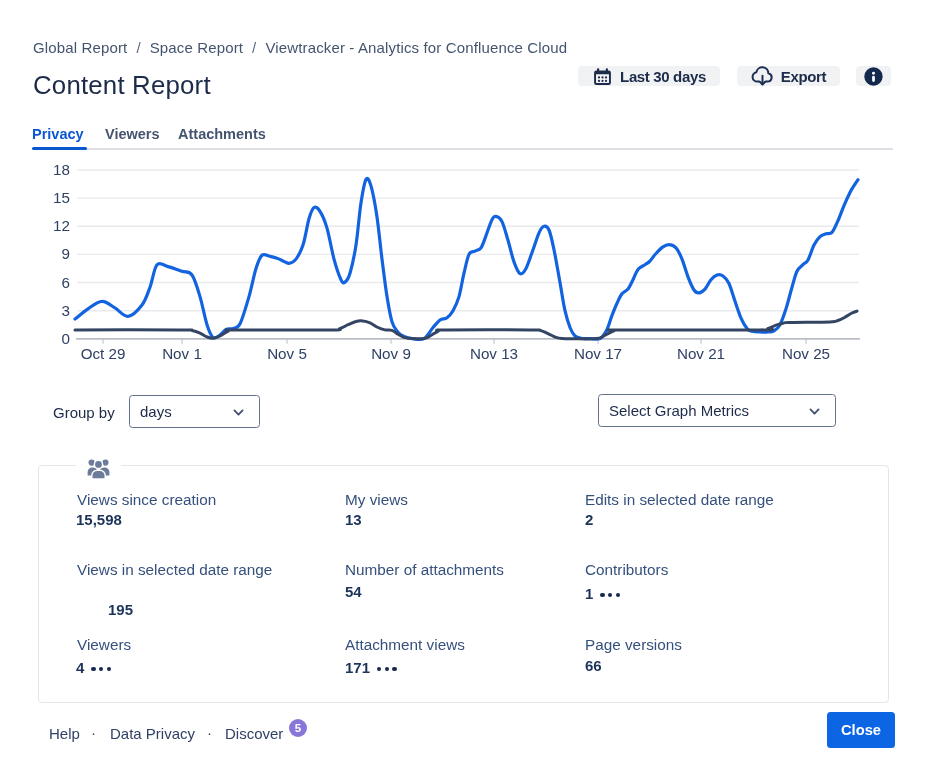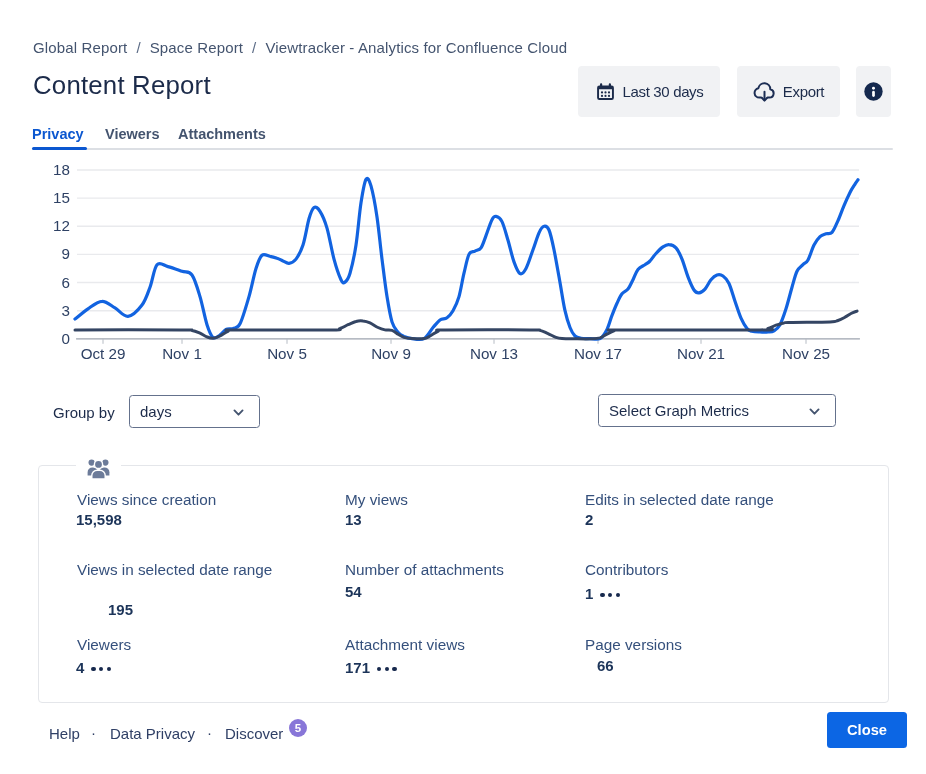--- a/index.html
+++ b/index.html
@@ -10,22 +10,22 @@
 .ax { font-family:"Liberation Sans",sans-serif; font-size:15.2px; fill:#2e4164; }
 
 
 .crumbs { left:33px; top:39px; font-size:15px; color:#44546f; letter-spacing:0.14px; }
 .crumbs .sep { margin:0 9px; color:#5b6b86; }
 
 
 .title { left:33px; top:71px; font-size:25.8px; color:#1c2b4a; font-weight:400; letter-spacing:0.2px; }
 
 
-.btn { position:absolute; height:51px; background:#f1f2f4; border-radius:4px; color:#1c2b4a;
-  font-size:15px; font-weight:400; letter-spacing:-0.35px; display:flex; align-items:center; justify-content:center; gap:7px; }
+.btn { position:absolute; height:20px; background:#f1f2f4; border-radius:4px; color:#1c2b4a;
+  font-size:15px; font-weight:700; letter-spacing:-0.35px; display:flex; align-items:center; justify-content:center; gap:7px; }
 .btn svg { flex:0 0 auto; }
 
 
 .tab { position:absolute; top:126px; font-size:14.5px; font-weight:600; color:#44546f; }
 .tab.active { color:#0b57d0; }
 .tabline-gray { left:32px; top:147.5px; width:861px; height:2.5px; background:#dcdfe4; border-radius:2px; }
 .tabline-blue { left:32px; top:147px; width:55px; height:3px; background:#0b57d0; border-radius:2px; z-index:2; }
 
 
 .lbl { font-size:15px; color:#1c2b4a;text-align:center; }
@@ -40,21 +40,21 @@
 .stat-label { font-size:15.3px; color:#35507c; }
 .stat-value { font-size:15px; color:#1c3459; font-weight:700; }
 .dots { display:inline-block; vertical-align:1.5px; margin-left:7px; letter-spacing:0; }
 .dots i { display:inline-block; width:4.4px; height:4.4px; border-radius:50%; background:#17294d; margin-right:3.2px; }
 
 
 .flink { font-size:15px; color:#304066; }
 .fsep { font-size:15px; color:#304066; }
 .badge { position:absolute; width:18px; height:18px; border-radius:50%; background:#8876d8; color:#fff;
   font-size:11.5px; font-weight:700; display:flex; align-items:center; justify-content:center; }
-.close { left:827px; top:712px; width:80px; height:36px; background:#0c66e4; border-radius:3.5px;
+.close { left:827px; top:712px; width:68px; height:36px; background:#0c66e4; border-radius:3.5px;
   color:#fff; font-size:14.7px; font-weight:600; display:flex; align-items:center; justify-content:center; }
 </style>
 </head>
 <body>
 <div class="page">
 
   <svg class="chart" width="926" height="774" viewBox="0 0 926 774">
 <line x1="77" y1="338.8" x2="859" y2="338.8" stroke="#e9eaed" stroke-width="1.4"></line>
 <line x1="77" y1="310.7" x2="859" y2="310.7" stroke="#e9eaed" stroke-width="1.4"></line>
 <line x1="77" y1="282.5" x2="859" y2="282.5" stroke="#e9eaed" stroke-width="1.4"></line>
@@ -168,21 +168,21 @@
   <div class="abs stat-label" style="left:345px; top:561px;">Number of attachments</div>
   <div class="abs stat-value" style="left:345px; top:583px;">54</div>
   <div class="abs stat-label" style="left:585px; top:561px;">Contributors</div>
   <div class="abs stat-value" style="left:585px; top:583px;">1<span class="dots"><i></i><i></i><i></i></span></div>
 
   <div class="abs stat-label" style="left:77px; top:636px;">Viewers</div>
   <div class="abs stat-value" style="left:76px; top:657px;">4<span class="dots"><i></i><i></i><i></i></span></div>
   <div class="abs stat-label" style="left:345px; top:636px;">Attachment views</div>
   <div class="abs stat-value" style="left:345px; top:657px;">171<span class="dots"><i></i><i></i><i></i></span></div>
   <div class="abs stat-label" style="left:585px; top:636px;">Page versions</div>
-  <div class="abs stat-value" style="left:585px; top:657px;margin-left:12px;">66</div>
+  <div class="abs stat-value" style="left:585px; top:657px;">66</div>
 
   <div class="abs flink" style="left:49px; top:725px;">Help</div>
   <div class="abs fsep" style="left:91px; top:724px;">·</div>
   <div class="abs flink" style="left:110px; top:725px;">Data Privacy</div>
   <div class="abs fsep" style="left:207px; top:724px;">·</div>
   <div class="abs flink" style="left:225px; top:725px;">Discover</div>
   <div class="badge" style="left:289px; top:719px;">5</div>
   <div class="abs close">Close</div>
 
 </div>

